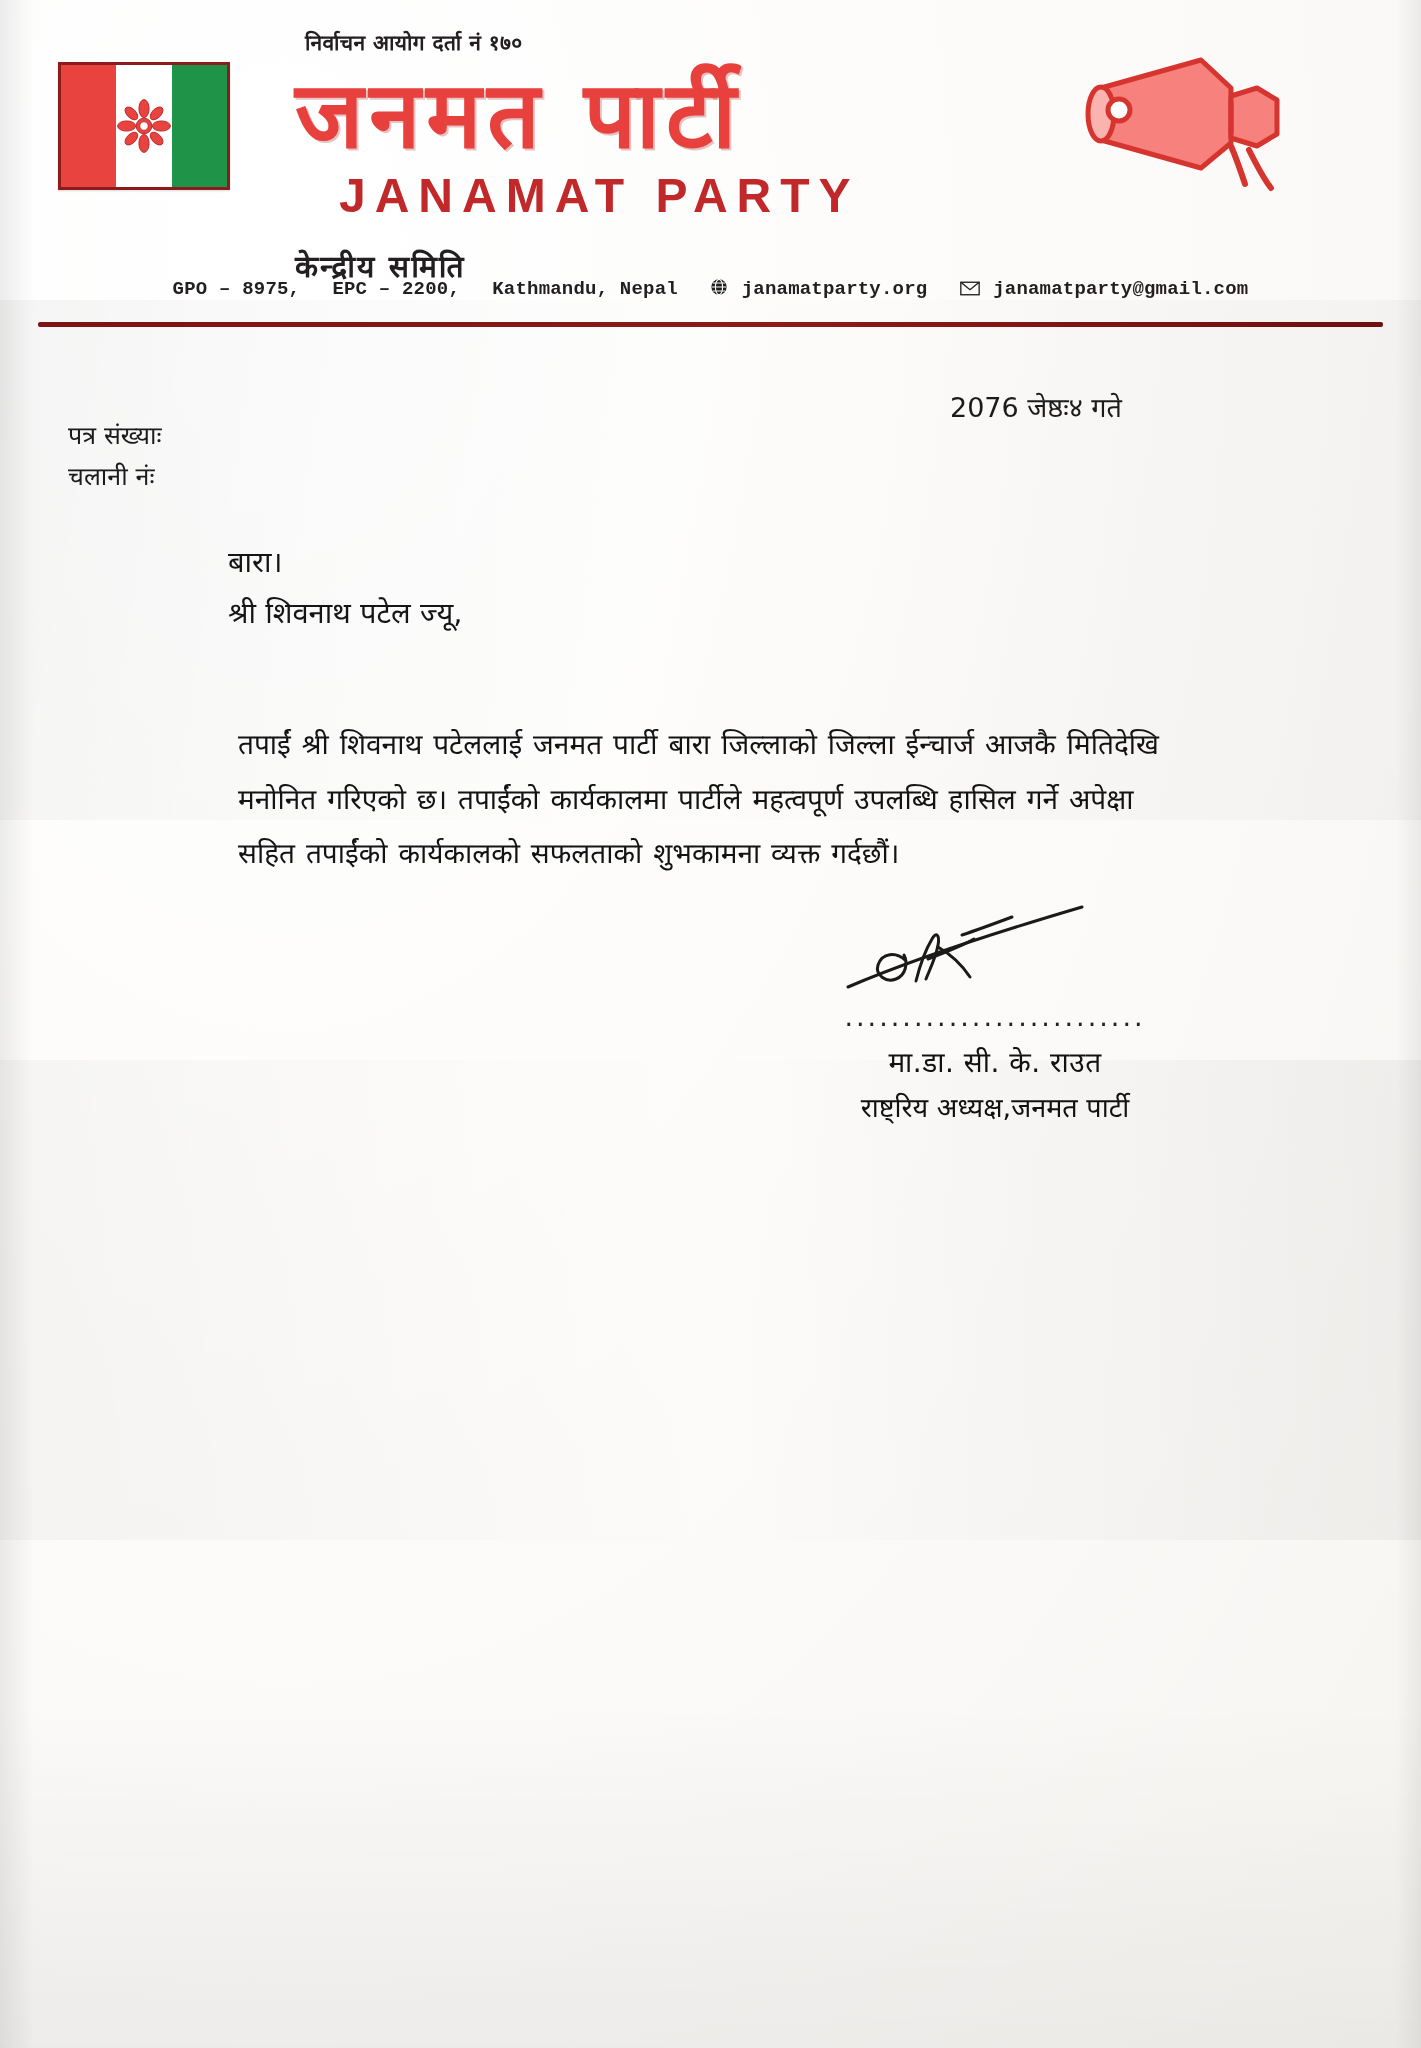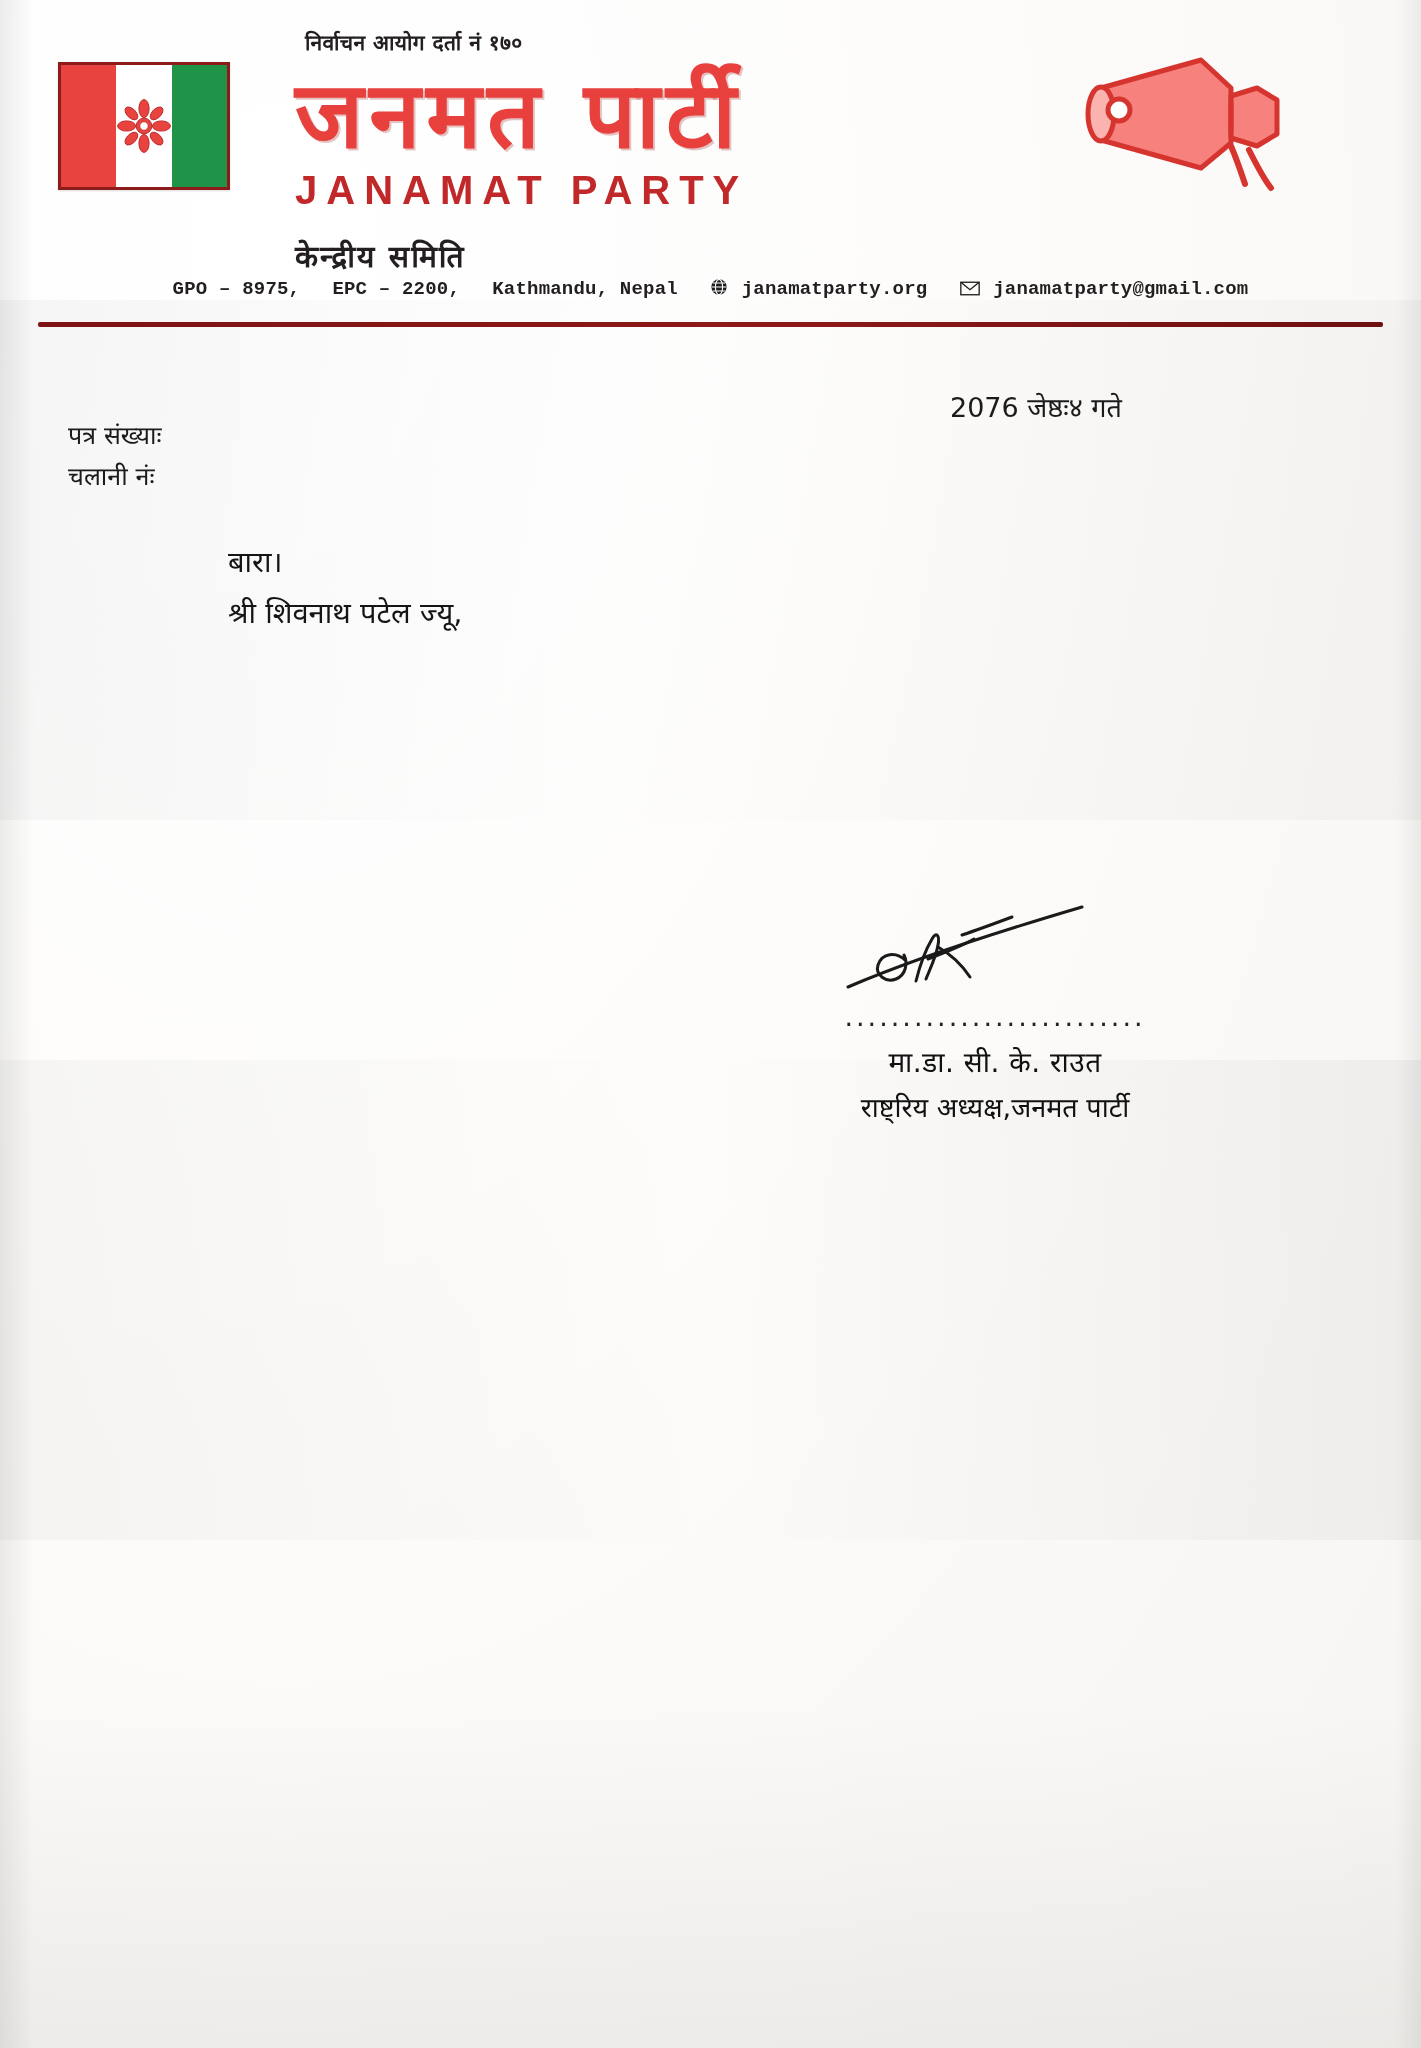--- a/index.html
+++ b/index.html
@@ -103,25 +103,26 @@
     font-weight: 700;
     color: #e8413d;
     letter-spacing: 6px;
     text-shadow: 2px 2px 0 rgba(150,20,20,0.25);
     white-space: nowrap;
     margin-top: 20px;
   }
   .logo-latin {
     margin-top: 6px;
     font-family: "Liberation Sans", sans-serif;
-    font-size: 40px;
+    font-size: 48px;
     font-weight: 700;
     color: #c1282a;
     letter-spacing: 9px;
     white-space: nowrap;
+    margin-left: 44px;
   }
   .logo-sub {
     margin-top: 22px;
     text-align: left;
     font-family: "DejaVu Sans", sans-serif;
     font-size: 30px;
     font-weight: 700;
     color: #231f20;
     letter-spacing: 2px;
   }
@@ -326,20 +327,21 @@
     <div>चलानी नंः</div>
   </div>
 
   <div class="date-line">2076 जेष्ठः४ गते</div>
 
   <div class="addressee">
     <div>बारा।</div>
     <div>श्री शिवनाथ पटेल ज्यू,</div>
   </div>
 
+  <div class="body-text">तपाईं श्री शिवनाथ पटेललाई जनमत पार्टी बारा जिल्लाको जिल्ला ईन्चार्ज आजकै मितिदेखि मनोनित गरिएको छ। तपाईंको कार्यकालमा पार्टीले महत्वपूर्ण उपलब्धि हासिल गर्ने अपेक्षा सहित तपाईंको कार्यकालको सफलताको शुभकामना व्यक्त गर्दछौं।</div>
 
   <div class="sign-block">
     <svg class="signature-svg" viewBox="0 0 330 110">
       <g fill="none" stroke="#1a1a1a" stroke-width="3" stroke-linecap="round">
         <path d="M28,92 C70,74 140,48 262,12"></path>
         <path d="M86,66 C76,56 62,58 58,70 C55,80 66,88 76,84 C86,80 88,68 84,60"></path>
         <path d="M96,86 C100,70 106,54 112,44 C116,36 120,40 118,50 C116,62 110,74 106,84"></path>
         <path d="M108,64 C124,58 140,52 154,44"></path>
         <path d="M118,52 C132,60 142,70 150,82"></path>
         <path d="M142,40 C160,34 176,28 192,22"></path>

